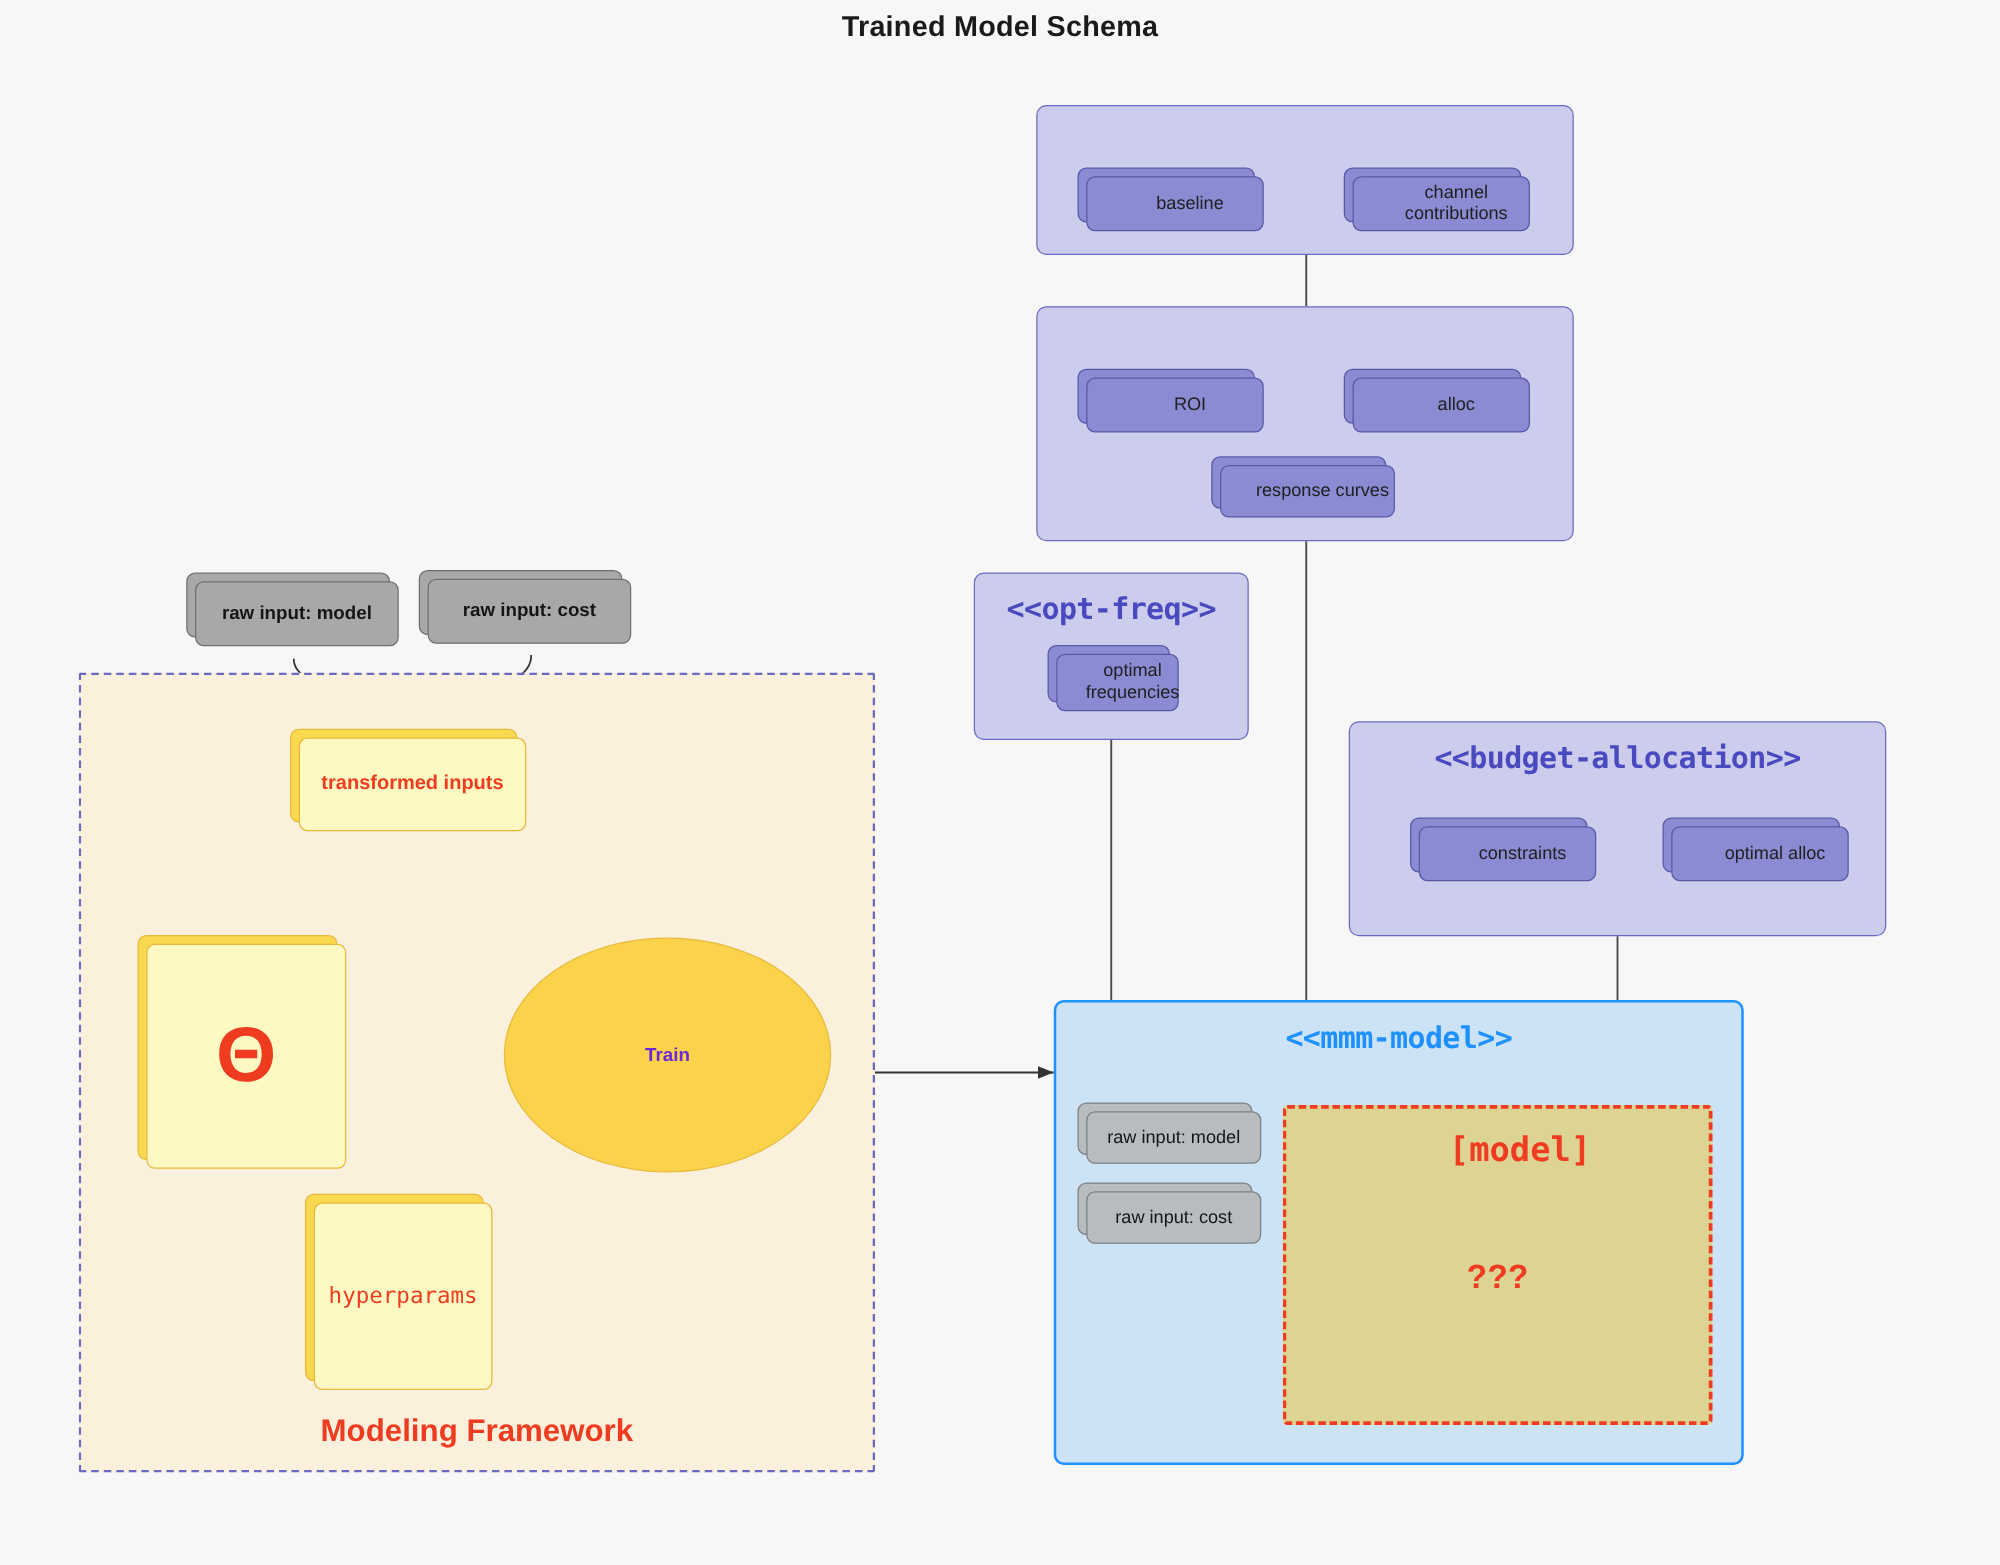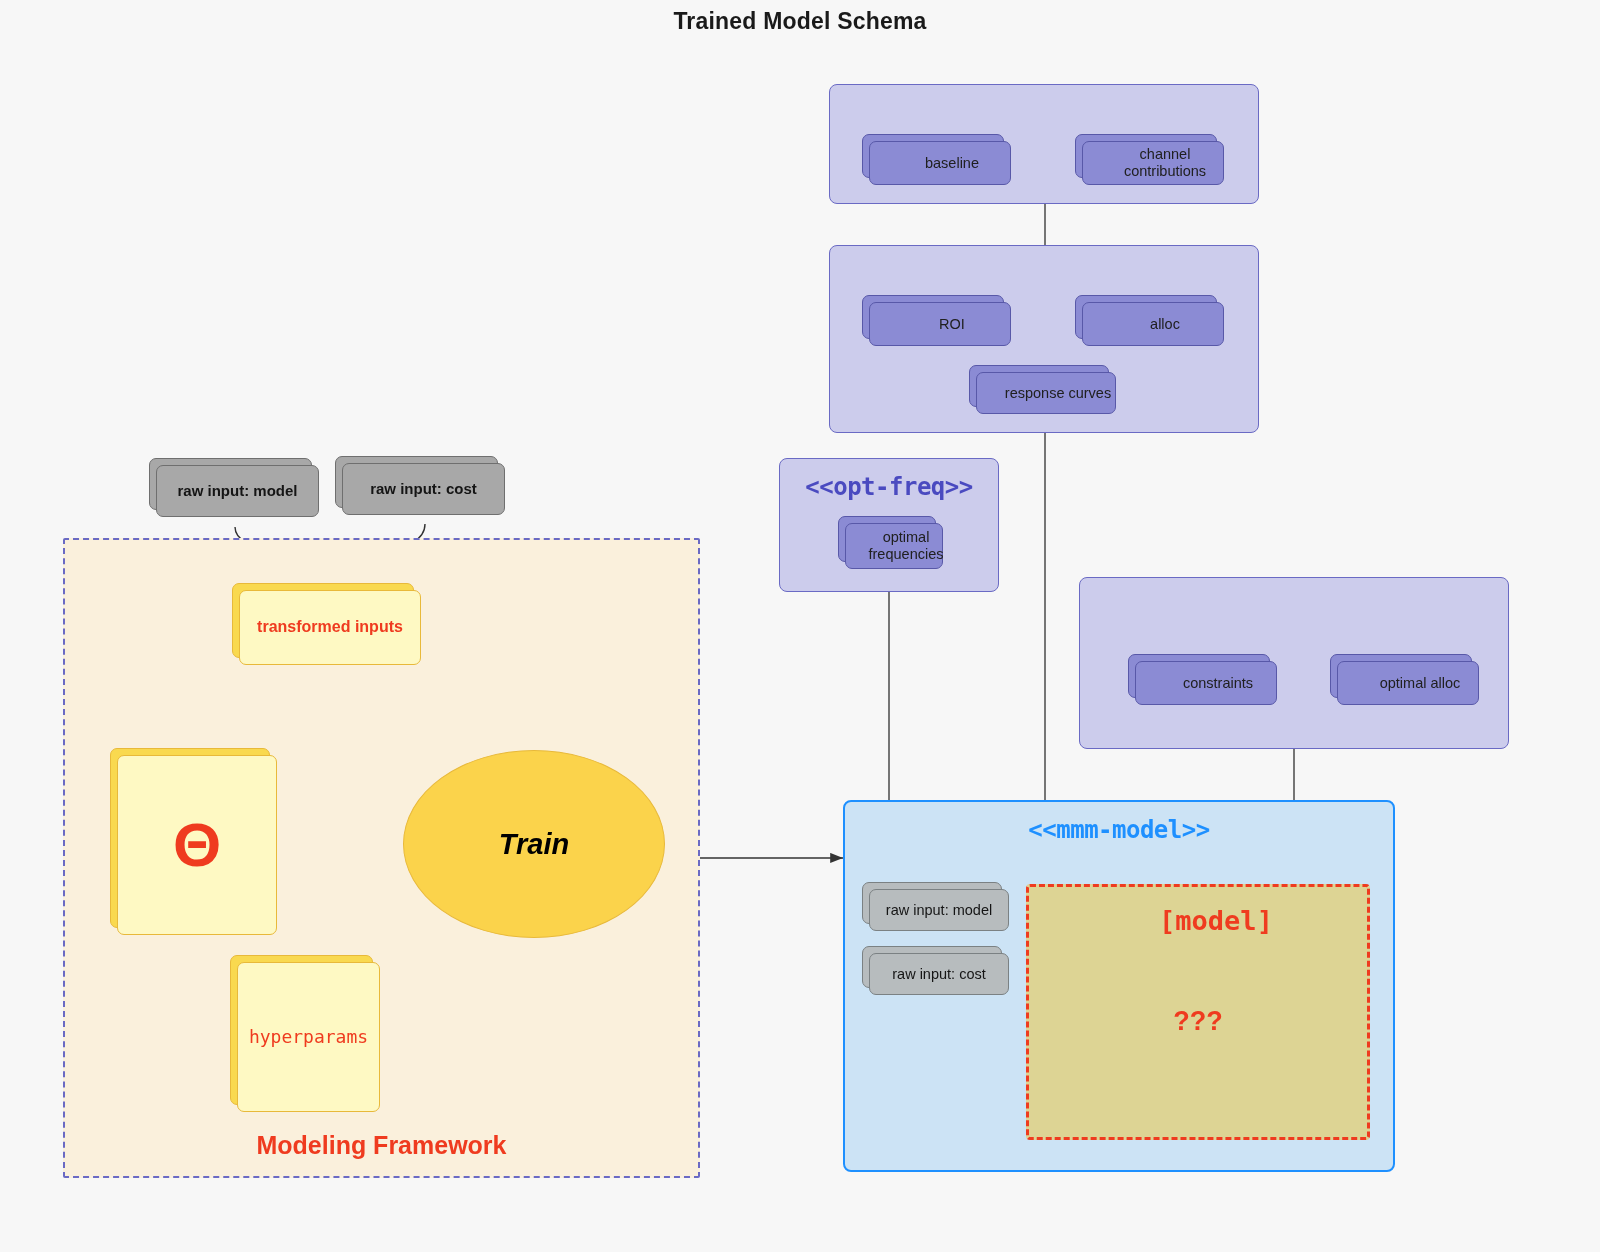--- a/index.html
+++ b/index.html
@@ -146,25 +146,24 @@
   #train-ellipse {
     position: absolute;
     left: 403px; top: 750px;
     width: 262px; height: 188px;
     background: #fbd34b;
     border: 1.6px solid #e8b93a;
     border-radius: 50%;
     display: flex;
     align-items: center;
     justify-content: center;
-    color: #000000;
-    font-size: 29px;
-    font-weight: bold;
-    box-sizing: border-box;
-    font-style: italic;
+    color: #6d28d9;
+    font-size: 15px;
+    font-weight: bold;
+    box-sizing: border-box;
   }
 
   
   #model-placeholder {
     position: absolute;
     left: 1026px; top: 884px;
     width: 344px; height: 256px;
     background: #ddd494;
     border: 3px dashed #ef3b1f;
     border-radius: 4px;
@@ -300,20 +299,21 @@
     <div class="front">
       <span>
         <span>optimal</span><br>
         <span>frequencies</span>
       </span>
     </div>
   </div>
 </div>
 
 <div class="pkg purple" id="pkg-budget-allocation" style="left:1079px; top:577px; width:430px; height:172px;">
+  <div class="pkg-title">&lt;&lt;budget-allocation&gt;&gt;</div>
 
   <div class="node np" style="left:48px; top:76px; width:142px; height:44px;">
     <div class="back"></div>
     <div class="front">constraints</div>
   </div>
 
   <div class="node np" style="left:250px; top:76px; width:142px; height:44px;">
     <div class="back"></div>
     <div class="front">optimal alloc</div>
   </div>
@@ -357,18 +357,18 @@
   <div class="front">transformed inputs</div>
 </div>
 
 <div class="node ny" id="theta-node">
   <div class="back"></div>
   <div class="front">
     <span class="glyph">Θ</span>
   </div>
 </div>
 
-<div class="node ny mono" style="left:230px; top:955px; width:143px; height:150px;padding-left:37px;">
+<div class="node ny mono" style="left:244px; top:955px; width:143px; height:150px;padding-left:37px;">
   <div class="back"></div>
   <div class="front">hyperparams</div>
 </div>
 
 <div id="train-ellipse">Train</div>
 
 </body></html>

